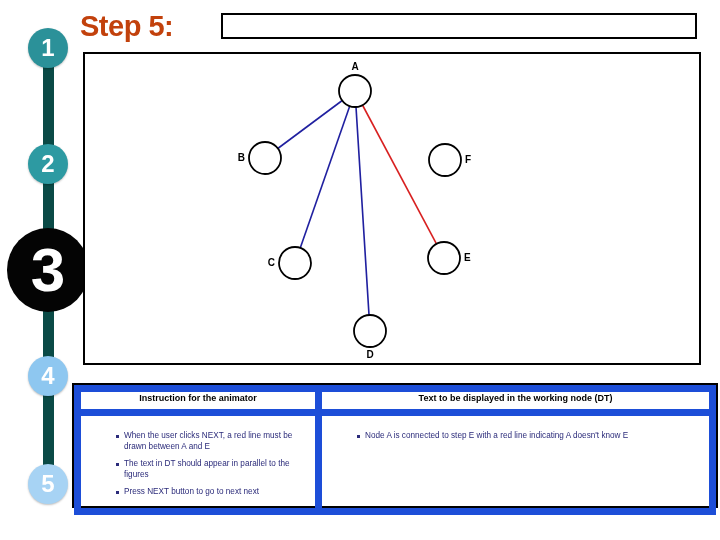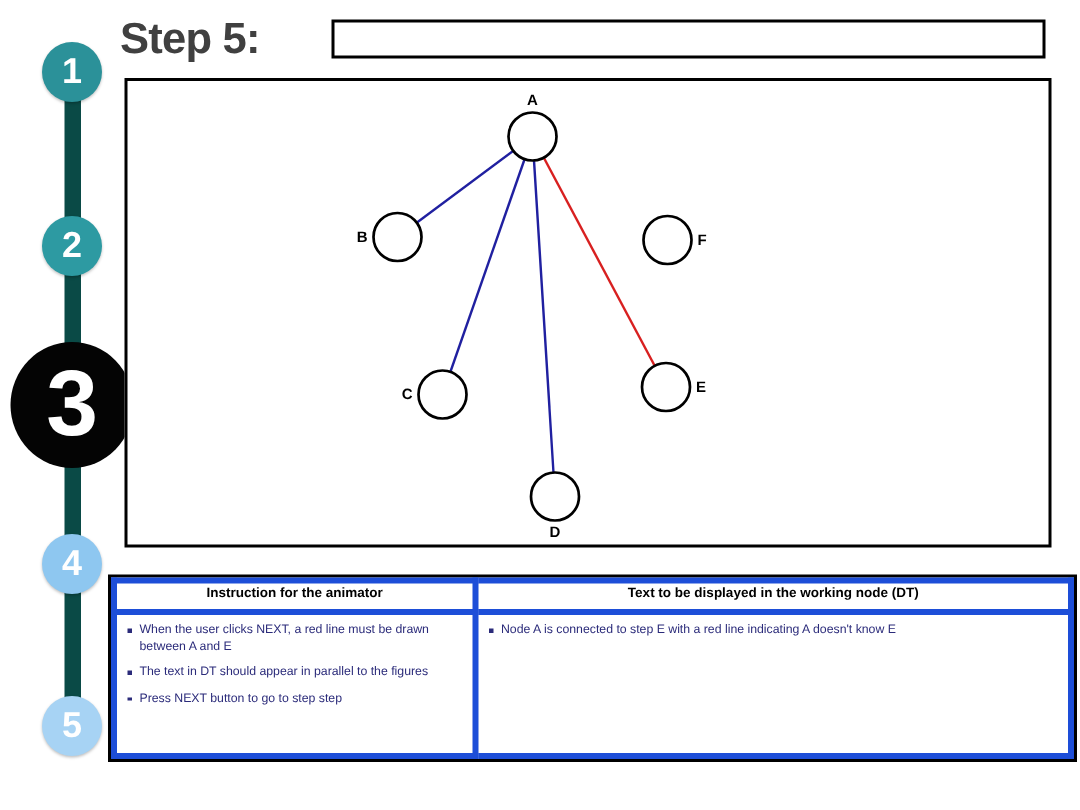--- a/index.html
+++ b/index.html
@@ -29,21 +29,21 @@
   }
   #step-1{top:28px;background:#2b9199;}
   #step-2{top:144px;background:#2d9aa2;}
   #step-3{top:228px;}
   #step-4{top:356px;background:#8ec7f0;}
   #step-5{top:464px;background:#a7d3f4;}
 
   
   #page-title{
     position:absolute;left:80px;top:10px;
-    font-size:29px;font-weight:bold;color:#404040;
+    font-size:29px;font-weight:bold;color:#c2410c;
     letter-spacing:-0.5px;white-space:nowrap;
   }
   #title-field{
     position:absolute;left:221px;top:13px;width:476px;height:26px;
     border:2px solid #000000;background:#ffffff;box-sizing:border-box;
     font-size:13px;color:#1f1f7a;padding:3px 6px;
   }
 
   
   #work-area{
@@ -52,28 +52,28 @@
   }
   #graph-svg{position:absolute;left:0;top:0;width:618px;height:313px;}
 
   
   #info-table{
     position:absolute;left:72px;top:383px;width:646px;height:125px;
     border:2px solid #000000;box-sizing:border-box;background:#ffffff;
   }
   #info-table .tbl{width:100%;height:100%;border-collapse:collapse;table-layout:fixed;}
   #info-table th,#info-table td{
-    border:4px solid #1d4ed8;vertical-align:top;padding:0;
+    border:7px solid #1d4ed8;vertical-align:top;padding:0;
   }
   #info-table th{
     height:14px;text-align:center;font-size:9px;font-weight:bold;
     color:#000000;padding:1px 0 2px 0;
   }
   .col-left{width:241px;}
-  .bullets{list-style:none;margin:0;padding:5px 4px 0 6px;}
+  .bullets{list-style:none;margin:10px;padding:5px 4px 0 24px;}
   .bullets li{
     position:relative;font-size:8.2px;line-height:10.5px;color:#2b2b7a;
     padding-left:9px;margin-bottom:7px;
   }
   .bullets li:before{
     content:"";position:absolute;left:1px;top:4px;
     width:2.5px;height:2.5px;background:#2b2b7a;
   }
   .dt-list li{margin-bottom:0;}
 </style>
@@ -138,21 +138,21 @@
         <th>Instruction for the animator</th>
         <th>Text to be displayed in the working node (DT)</th>
       </tr>
     </thead>
     <tbody>
       <tr>
         <td>
           <ul class="bullets" id="instruction-list">
               <li>When the user clicks NEXT, a red line must be drawn between A and E</li>
               <li>The text in DT should appear in parallel to the figures</li>
-              <li>Press NEXT button to go to step  step</li>
+              <li>Press NEXT button to go to next  next</li>
             </ul>
         </td>
         <td>
           <ul class="bullets dt-list" id="dt-list">
               <li>Node A  is connected to step E with a red line indicating A doesn't know  E</li>
             </ul>
         </td>
       </tr>
     </tbody>
   </table>

